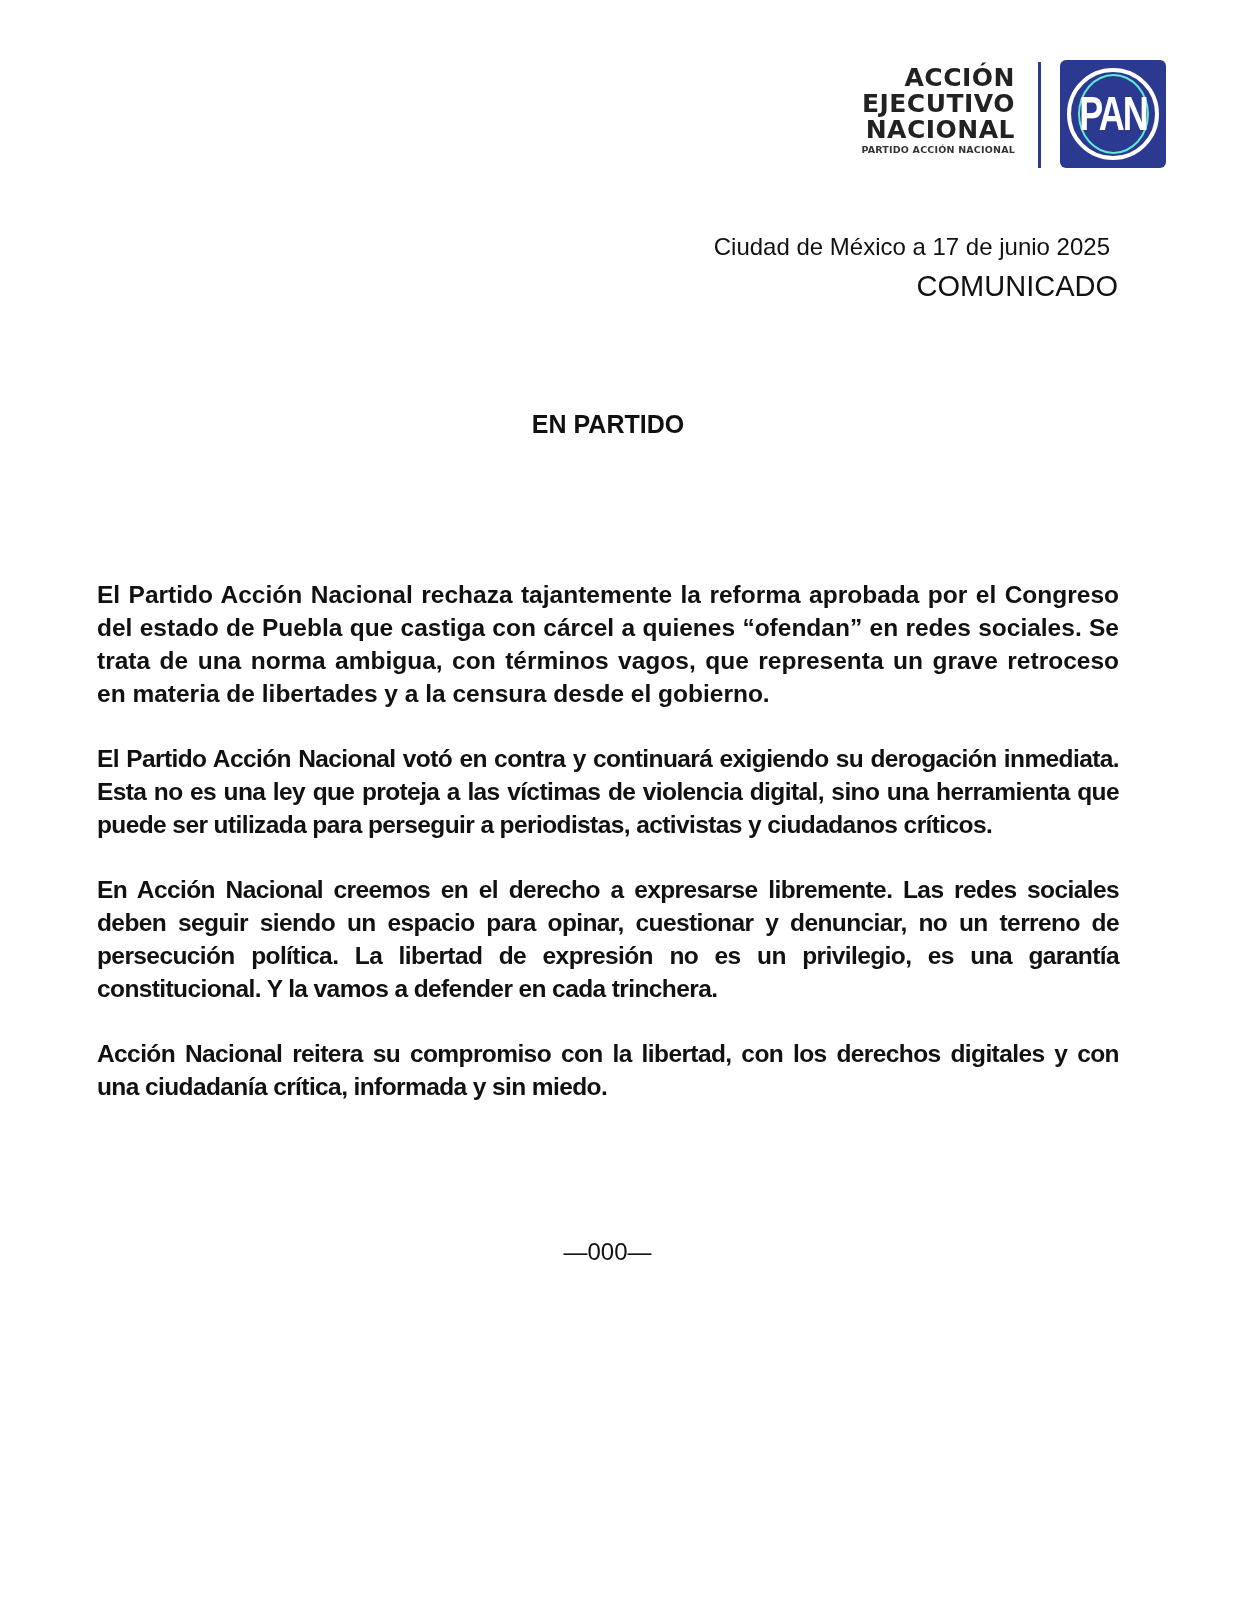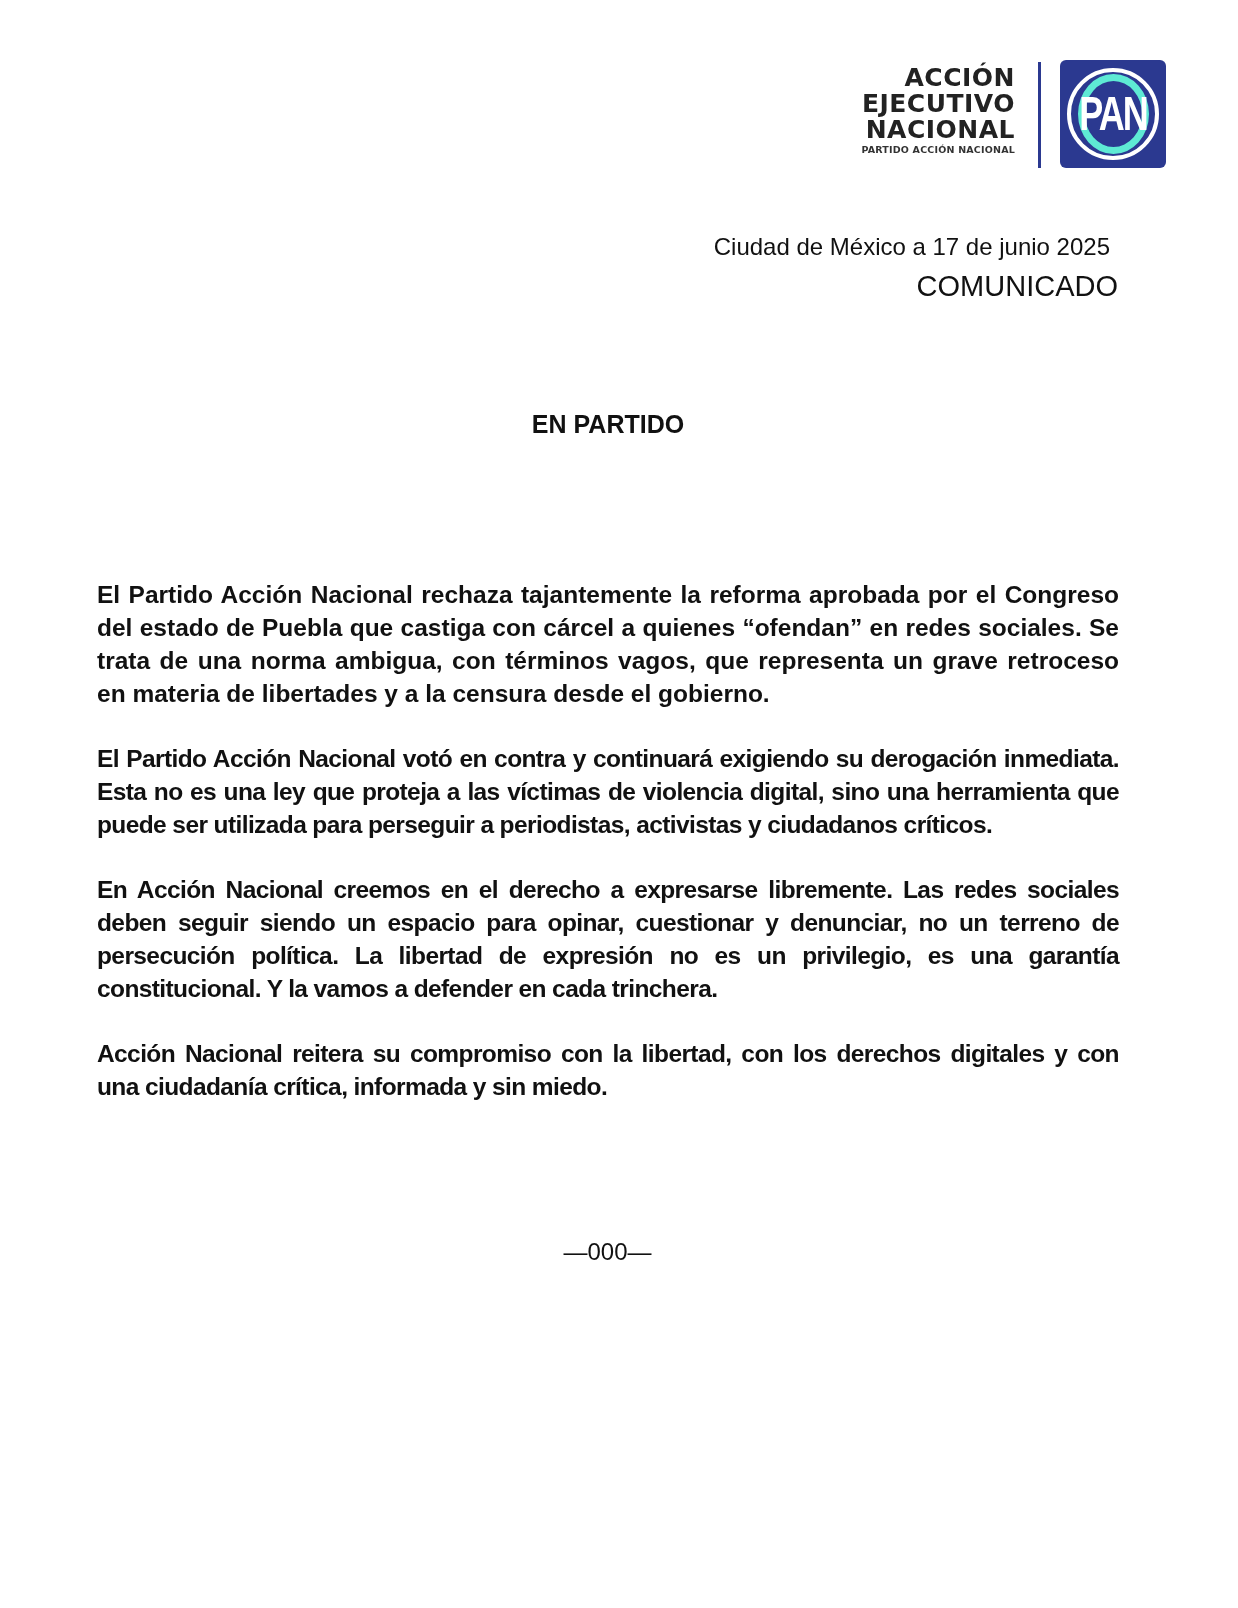--- a/index.html
+++ b/index.html
@@ -71,21 +71,21 @@
       border: 4px solid #ffffff;
       box-sizing: border-box;
       display: flex;
       align-items: center;
       justify-content: center;
     }
     .logo-ring-inner {
       width: 71px;
       height: 80px;
       border-radius: 50%;
-      border: 7px solid #5eead4;
+      border: 2px solid #5eead4;
       box-sizing: border-box;
       display: flex;
       align-items: center;
       justify-content: center;
     }
     .logo-pan {
       color: #ffffff;
       font-family: "Liberation Sans", sans-serif;
       font-weight: bold;
       font-size: 36px;

